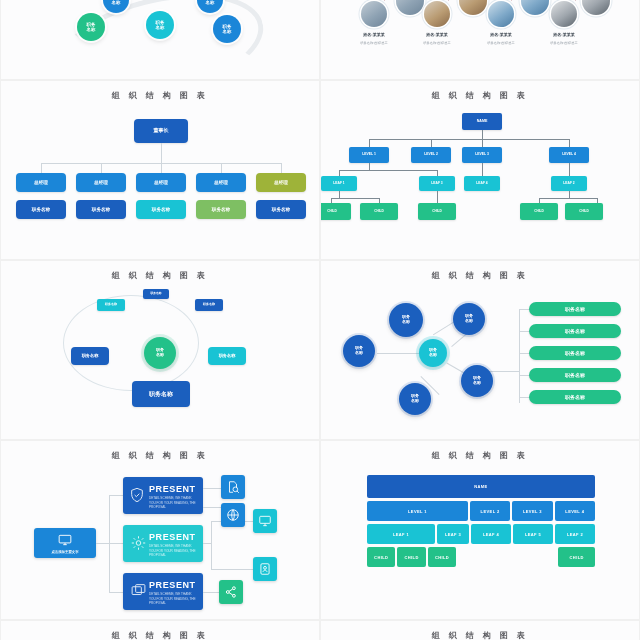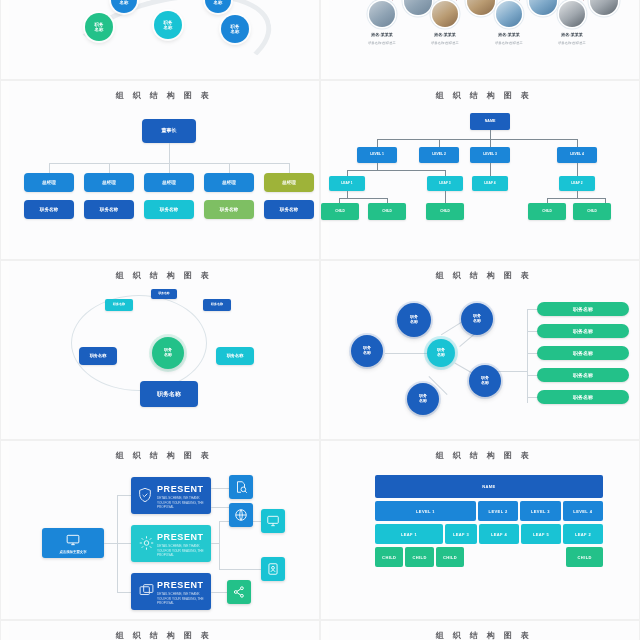--- a/index.html
+++ b/index.html
@@ -20,21 +20,20 @@
   }
   .slide {
     position:relative;
     background:#fdfdfd;
     border:1px solid #f0f0f0;
     overflow:hidden;
   }
   .slide-inner {
     position:absolute; inset:0;
     background:#fcfcfd;
-    margin-left:8px;
   }
   .slide-title {
     position:absolute;
     top:9px; left:0; right:0;
     text-align:center;
     font-size:8px;
     letter-spacing:3.4px;
     color:#5b5b60;
     font-weight:700;
   }

